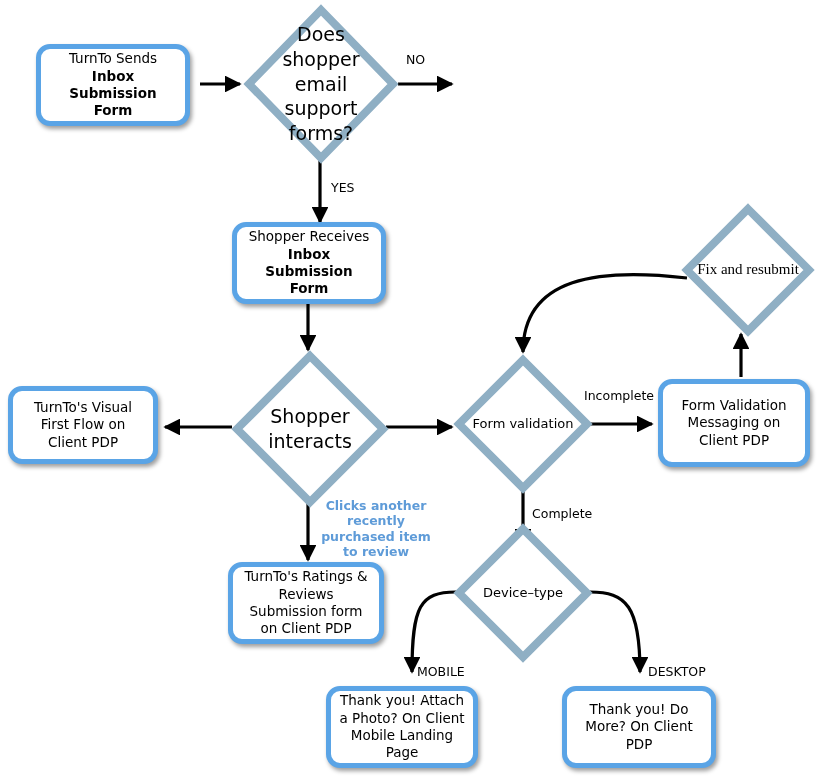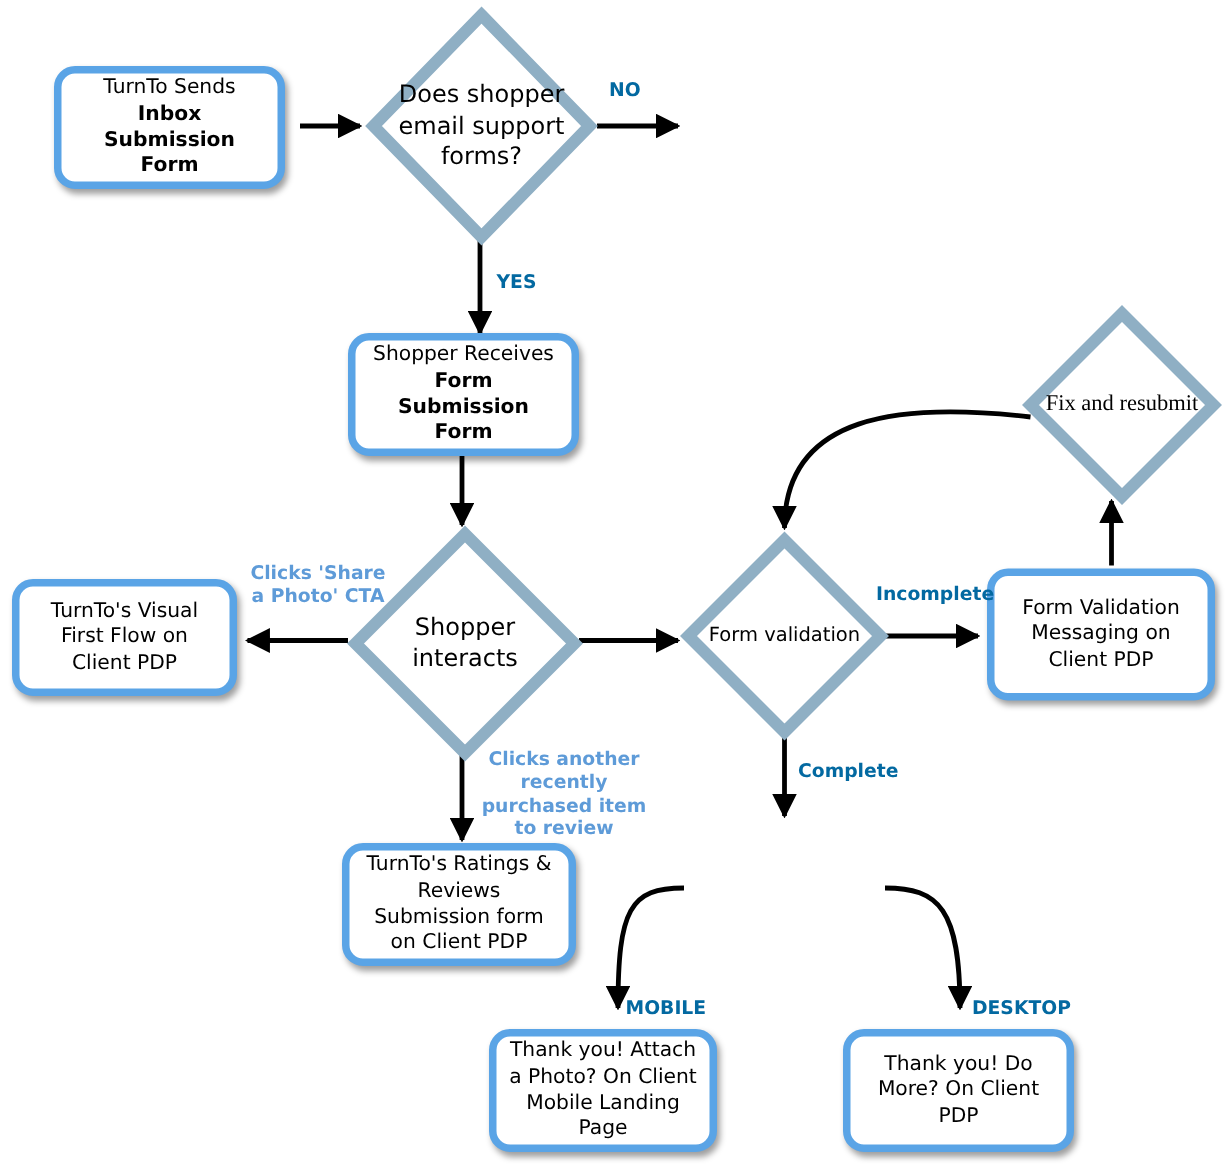--- a/index.html
+++ b/index.html
@@ -61,33 +61,33 @@
   .node-diamond .dlabel {
     position: absolute;
     left: 0;
     top: 0;
     width: 100%;
     height: 100%;
     display: flex;
     align-items: center;
     justify-content: center;
     text-align: center;
-    font-size: 16px;
+    font-size: 19px;
     line-height: 1.3;
     color: #000000;
     padding: 0 14px;
     box-sizing: border-box;
   }
 
   
   .edge-label {
     position: absolute;
     font-size: 12.5px;
-    font-weight: bold;
-    color: #0369a1;
+    font-weight: normal;
+    color: #000000;
     white-space: nowrap;
     line-height: 1.2;
   }
   .edge-label.blue {
     color: #5e9bd8;
     font-weight: bold;
     white-space: normal;
     text-align: center;
     line-height: 1.22;
     font-size: 12.5px;
@@ -146,21 +146,21 @@
     <svg width="154" height="158" viewBox="0 0 154 158" xmlns="http://www.w3.org/2000/svg">
       <polygon points="77,5 149,79 77,153 5,79" fill="#ffffff" stroke="#8fafc4" stroke-width="8" style="filter:none"></polygon>
     </svg>
     <div class="dlabel">Does shopper email support forms?</div>
   </div>
 
 
   <div class="node-box" style="left:232px; top:222px; width:154px; height:82px;">
     <div class="txt">
       <span>Shopper Receives</span><br>
-      <b>Form Submission</b><br>
+      <b>Inbox Submission</b><br>
       <b>Form</b>
     </div>
   </div>
 
   <div class="node-diamond" style="left:233px; top:352px; width:154px; height:154px;">
     <svg width="154" height="154" viewBox="0 0 154 154" xmlns="http://www.w3.org/2000/svg">
       <polygon points="77,4 150,77 77,150 4,77" fill="#ffffff" stroke="#8fafc4" stroke-width="8"></polygon>
     </svg>
     <div class="dlabel">Shopper interacts</div>
   </div>
@@ -184,34 +184,39 @@
     <div class="txt">Form Validation Messaging on Client PDP</div>
   </div>
 
   <div class="node-diamond" style="left:683px; top:205px; width:130px; height:130px;">
     <svg width="130" height="130" viewBox="0 0 130 130" xmlns="http://www.w3.org/2000/svg">
       <polygon points="65,4 126,65 65,126 4,65" fill="#ffffff" stroke="#8fafc4" stroke-width="8"></polygon>
     </svg>
     <div class="dlabel" style="padding:0 2px; font-size:15px;font-family:Liberation Serif, serif;">Fix and resubmit</div>
   </div>
 
+  <div class="node-diamond" style="left:455px; top:525px; width:136px; height:136px;">
+    <svg width="136" height="136" viewBox="0 0 136 136" xmlns="http://www.w3.org/2000/svg">
+      <polygon points="68,4 132,68 68,132 4,68" fill="#ffffff" stroke="#8fafc4" stroke-width="8"></polygon>
+    </svg>
+    <div class="dlabel" style="padding:0 8px; font-size:13px;">Device–type</div>
+  </div>
 
   <div class="node-box" style="left:562px; top:686px; width:154px; height:82px;">
     <div class="txt">Thank you! Do More? On Client PDP</div>
   </div>
 
   <div class="node-box" style="left:326px; top:686px; width:152px; height:82px;">
     <div class="txt">Thank you! Attach a Photo? On Client Mobile Landing Page</div>
   </div>
 
   <div class="edge-label" style="left:406px; top:52px;">NO</div>
 
   <div class="edge-label" style="left:331px; top:180px;">YES</div>
 
-  <div class="edge-label blue" style="left:163px; top:374px; width:98px;">Clicks 'Share a Photo' CTA</div>
 
 
   <div class="edge-label blue" style="left:318px; top:498px; width:116px;">Clicks another recently purchased item to review</div>
 
   <div class="edge-label" style="left:584px; top:388px;">Incomplete</div>
 
   <div class="edge-label" style="left:532px; top:506px;">Complete</div>
 
   <div class="edge-label" style="left:417px; top:664px;">MOBILE</div>
 

